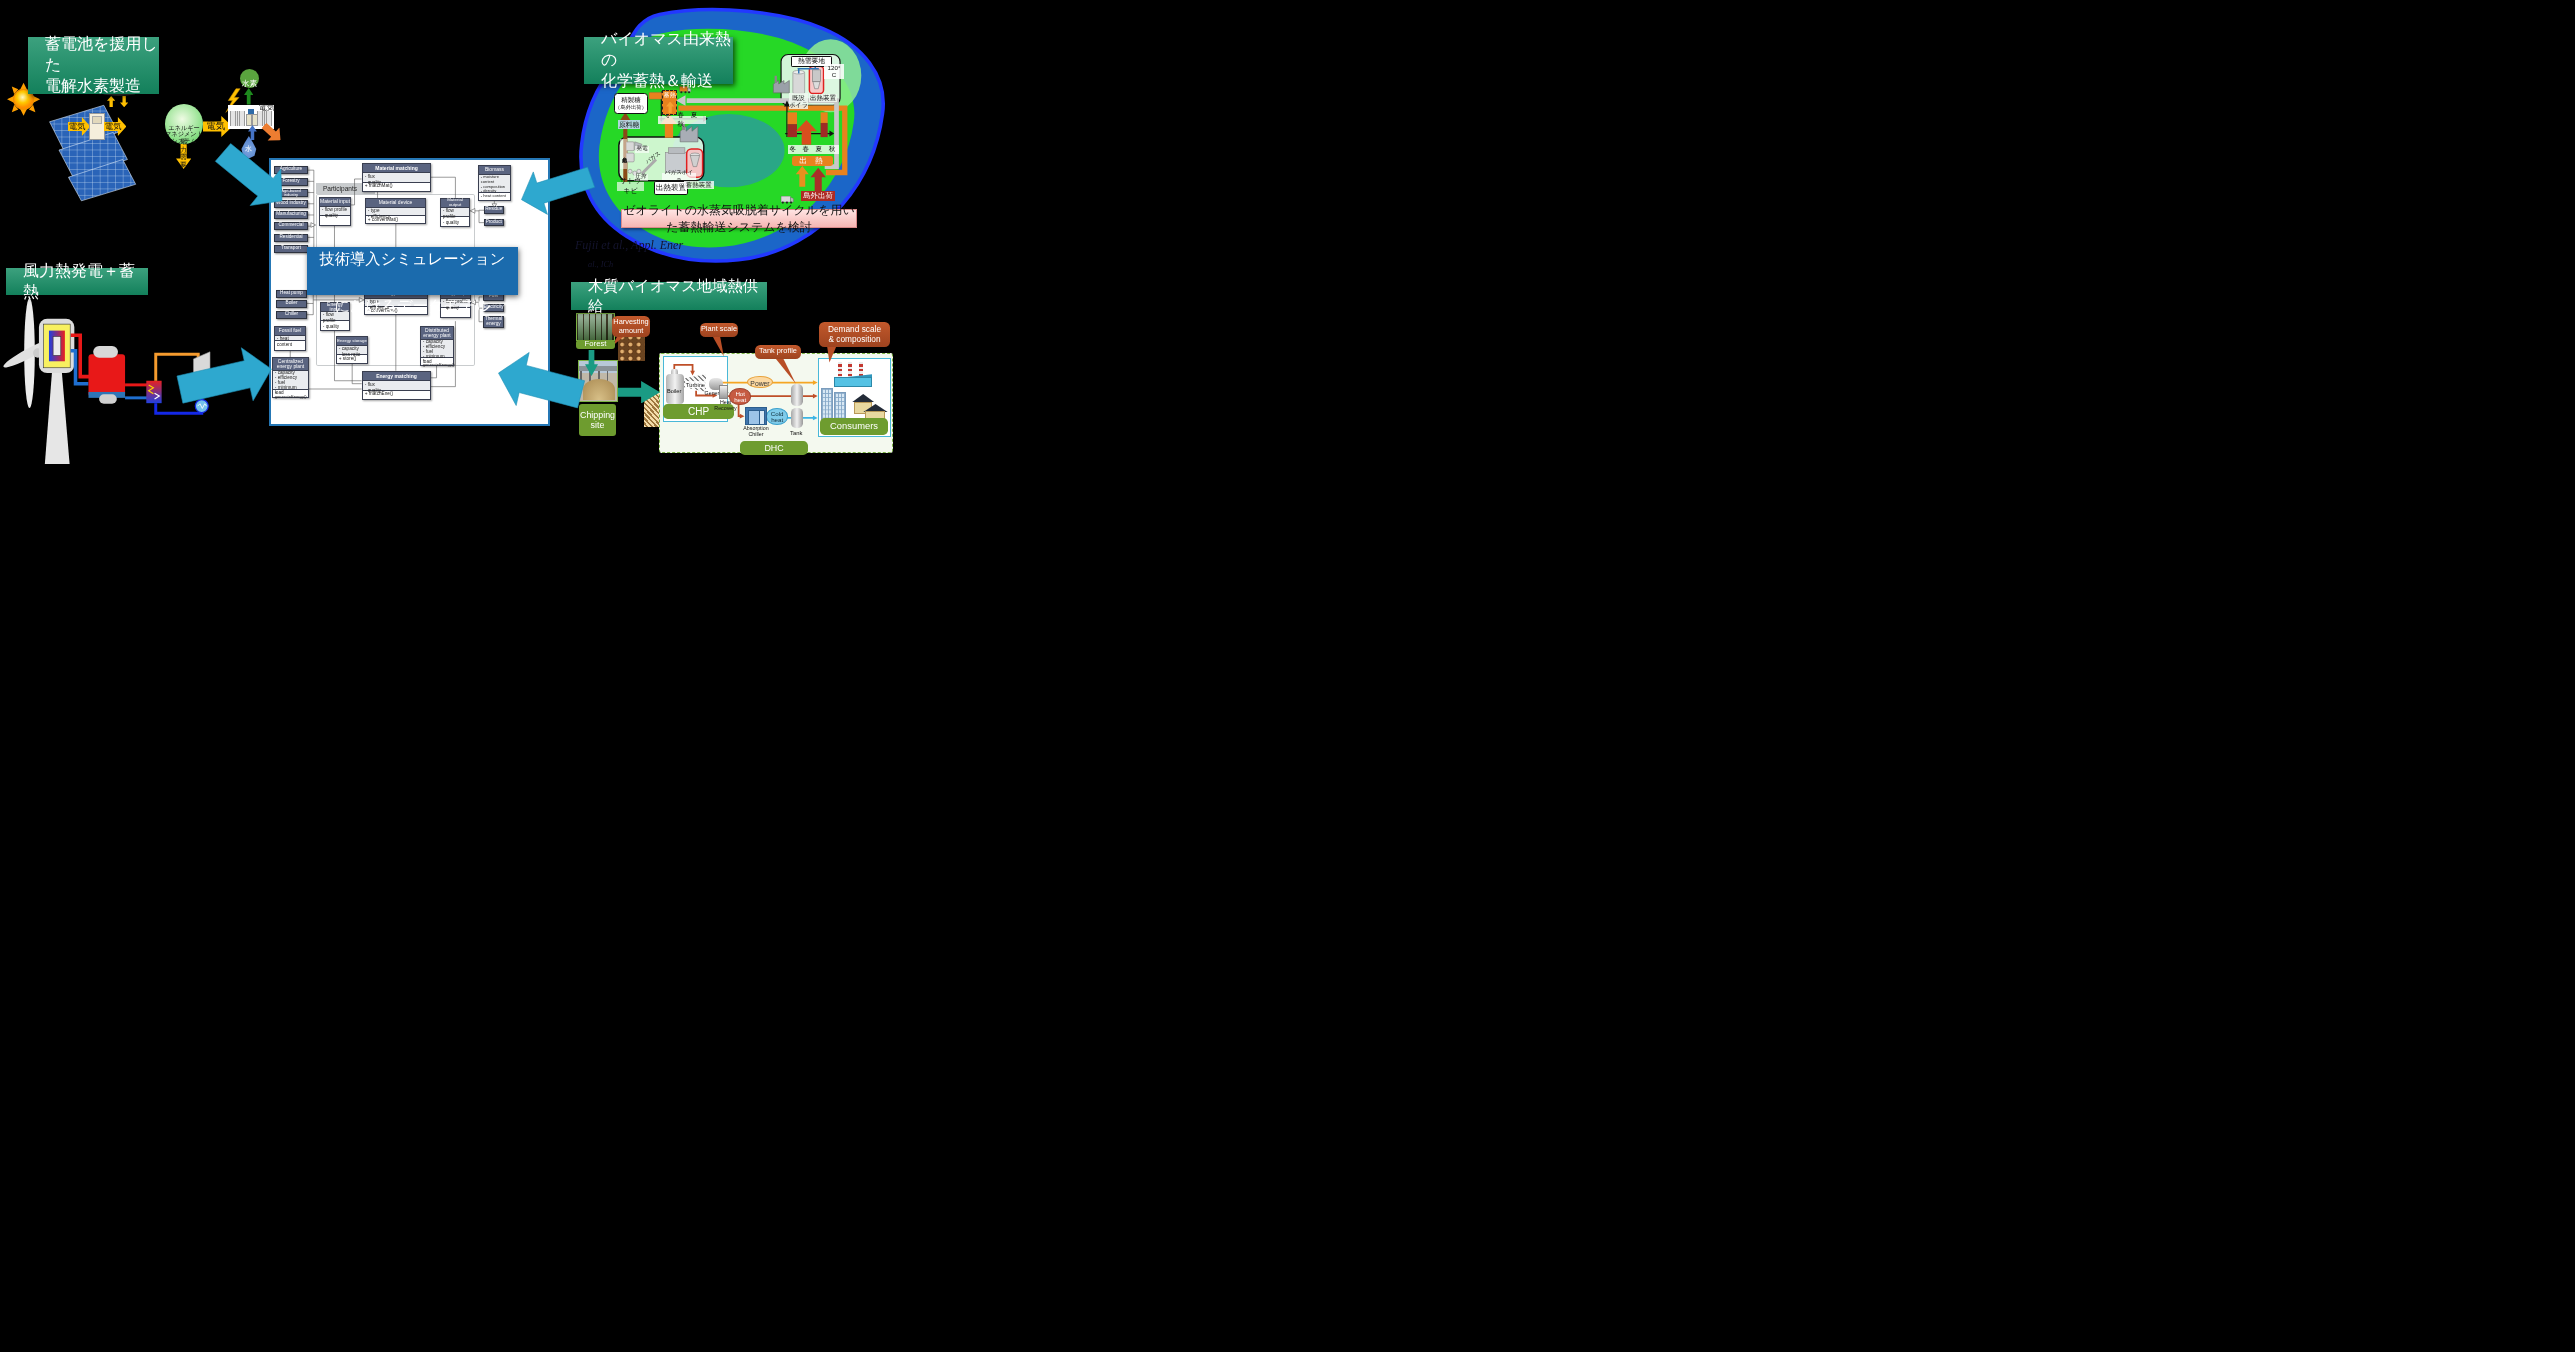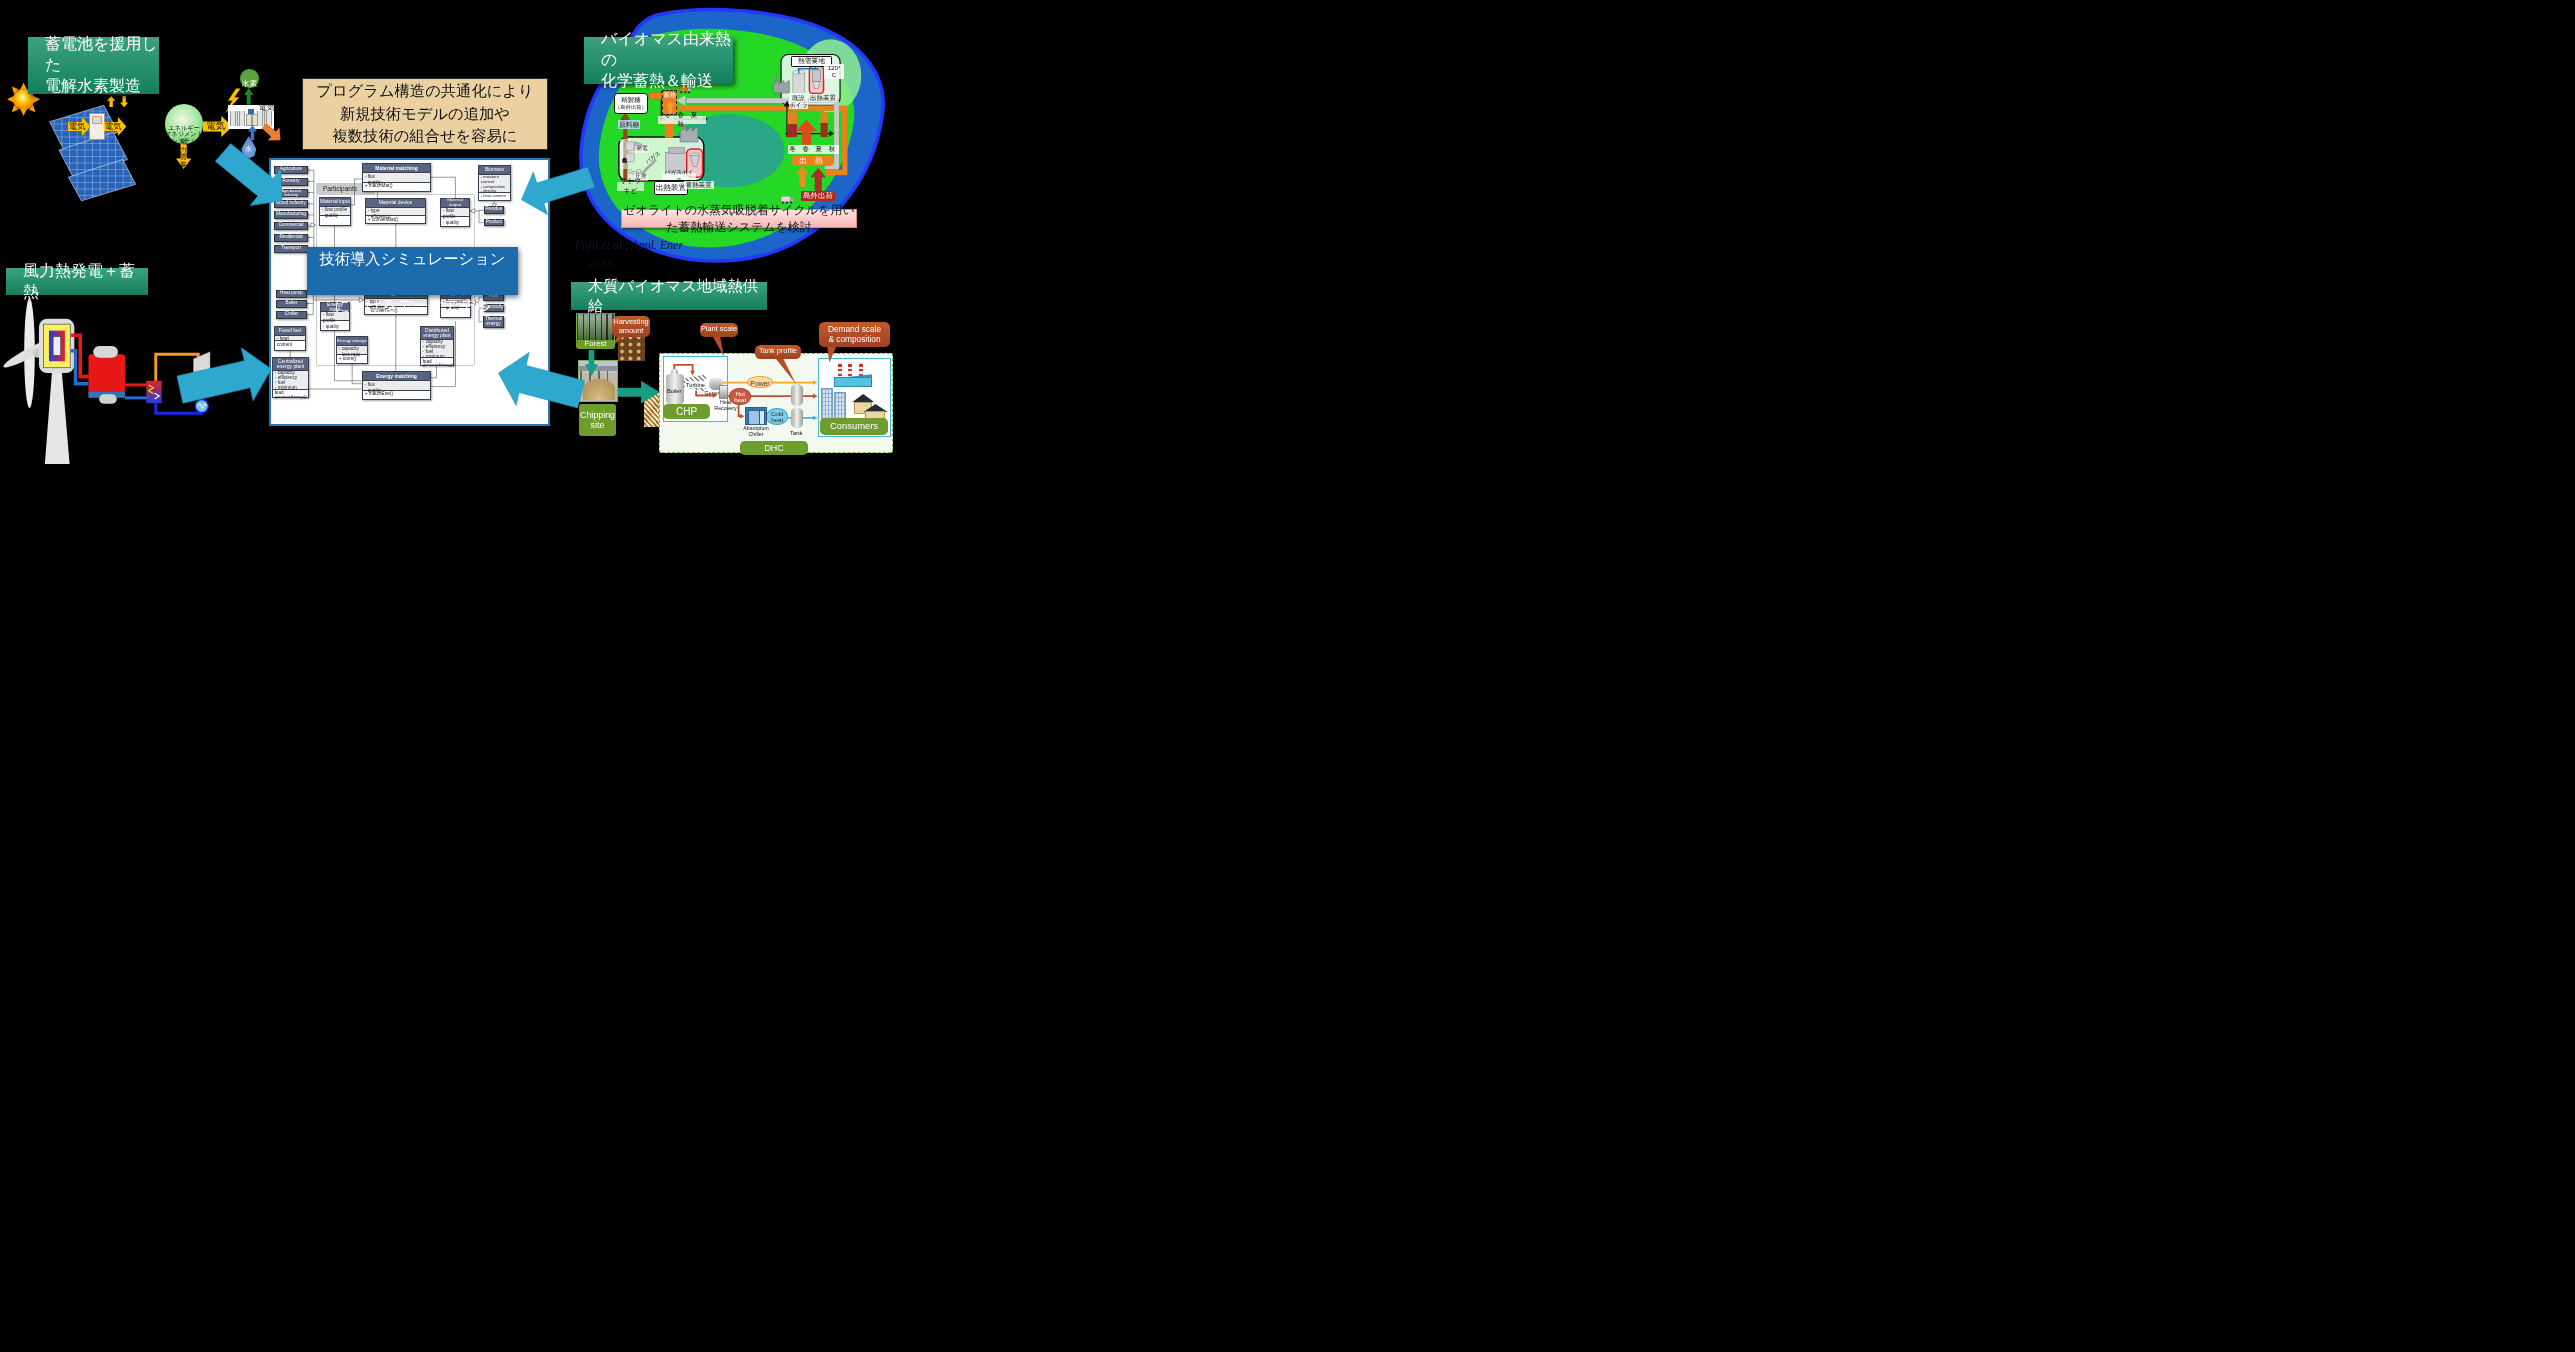--- a/index.html
+++ b/index.html
@@ -208,25 +208,20 @@
     <div>バイオマス由来熱の</div>
     <div>化学蓄熱＆輸送</div>
   </div>
   <div class="a ghead" style="left:5.9px;top:268px;width:142px;height:27px;font-size:16px;justify-content:center;">
     <div>風力熱発電＋蓄熱</div>
   </div>
   <div class="a ghead" style="left:571px;top:282px;width:196px;height:28px;font-size:15.3px;">
     <div>木質バイオマス地域熱供給</div>
   </div>
 
-  <div class="a note" style="left:302px;top:78px;width:244px;height:70px;">
-    <div>プログラム構造の共通化により</div>
-    <div>新規技術モデルの追加や</div>
-    <div>複数技術の組合せを容易に</div>
-  </div>
   <div class="a banner" style="left:307px;top:247px;width:211px;height:48px;">
     <div>技術導入シミュレーション</div>
     <div>におけるデータモデル</div>
   </div>
 
   <div class="a yar" style="left:68px;top:117px;width:22.4px;height:19px;font-size:8.3px;">
       <span>電気</span>
     </div>
   <div class="a" style="left:89px;top:113px;width:14px;height:25px;background:#F5EEDC;border:0.6px solid #999;z-index:2;">
     <div style="margin:2.4px 2.4px 0 2.4px;height:5.9px;background:#E2D8BC;border:0.6px solid #AAA;"></div>
@@ -453,21 +448,21 @@
   </div>
   <div class="a glabel" style="left:579px;top:404px;width:37px;height:32px;font-size:8.9px;">
     <div>Chipping</div>
       <div>site</div>
   </div>
   <div class="a" style="left:644px;top:393px;width:22.4px;height:34px;background-color:#C8A55E;background-image:repeating-linear-gradient(48deg,rgba(255,235,190,.8) 0 1.8px,rgba(140,100,50,.7) 1.8px 3.5px);z-index:2;"></div>
   <div class="a tealr" style="left:618px;top:381px;width:42px;height:22.4px;"></div>
 
   <div class="a" style="left:659px;top:353px;width:234px;height:100px;background:#F4F9EF;border:1.2px dashed #7CB344;border-radius:2.4px;z-index:2;box-sizing:border-box;"></div>
   <div class="a panel" style="left:663px;top:356px;width:65px;height:66px;border:0.9px solid #49B8D8;"></div>
-  <div class="a glabel" style="left:663px;top:404px;width:47px;height:15.3px;font-size:10px;border-radius:4.7px;">
+  <div class="a glabel" style="left:663px;top:404px;width:71px;height:15.3px;font-size:10px;border-radius:4.7px;">
       <div>CHP</div>
     </div>
   <div class="a" style="left:671px;top:369px;width:7px;height:5.9px;background:linear-gradient(90deg,#bbb,#f2f2f2,#aaa);border-radius:2.4px 2.4px 0 0;z-index:4;"></div>
   <div class="a" style="left:666px;top:374px;width:17.7px;height:29.5px;background:linear-gradient(90deg,#b4b4b4,#f2f2f2,#a6a6a6);border-radius:4.1px;z-index:4;"></div>
   <div class="a chip" style="left:663px;top:387px;width:22.4px;height:7.7px;font-size:5.6px;z-index:4;">Boiler</div>
   <div class="a" style="left:684px;top:374px;width:22.4px;height:17.7px;background:repeating-linear-gradient(45deg,#888 0 1.2px,#f8f8f8 1.2px 3.5px);clip-path:polygon(0 25%,100% 0,100% 100%,0 75%);z-index:4;"></div>
   <div class="a chip" style="left:685px;top:381px;width:21px;height:7px;font-size:5.6px;background:rgba(255,255,255,.88);z-index:4;">Turbine</div>
   <div class="a" style="left:709px;top:378px;width:14px;height:11.8px;background:linear-gradient(#e8e8e8,#999);border-radius:5.3px;z-index:4;"></div>
   <div class="a chip" style="left:704px;top:390px;width:25px;height:6.5px;font-size:5.3px;z-index:4;">Generator</div>
   <div class="a" style="left:719px;top:385px;width:9.4px;height:14px;background:linear-gradient(#f2f2f2,#9a9a9a);border:0.6px solid #888;z-index:4;box-sizing:border-box;"></div>

